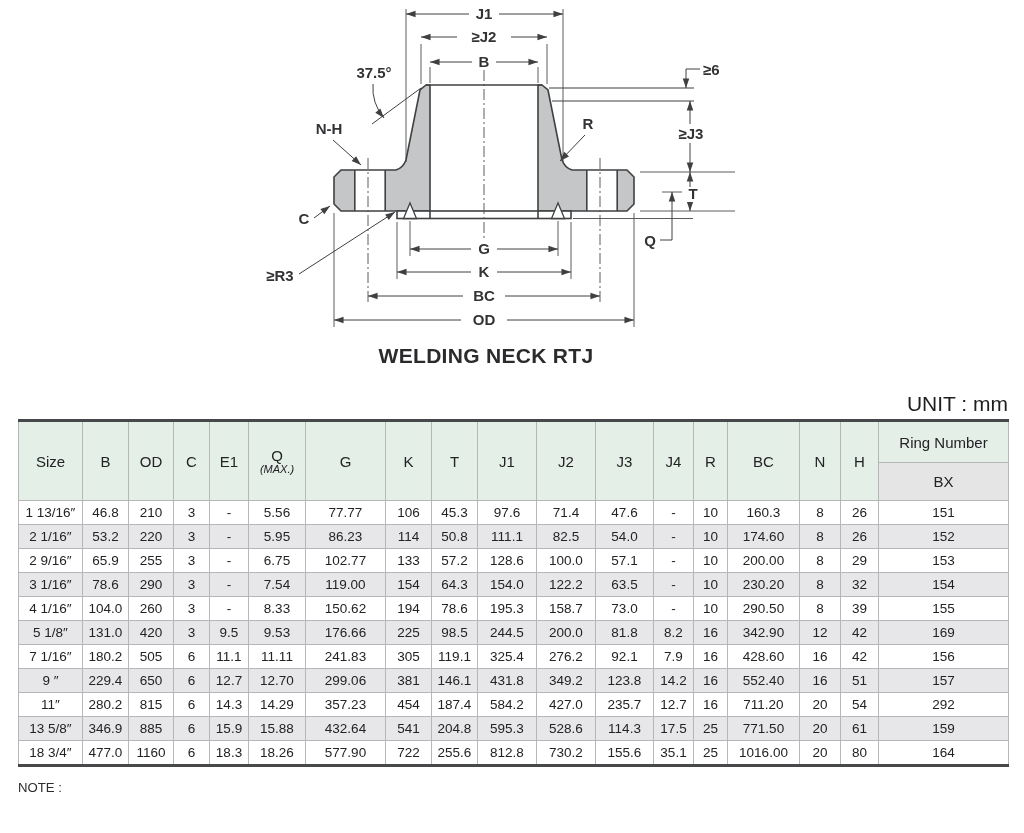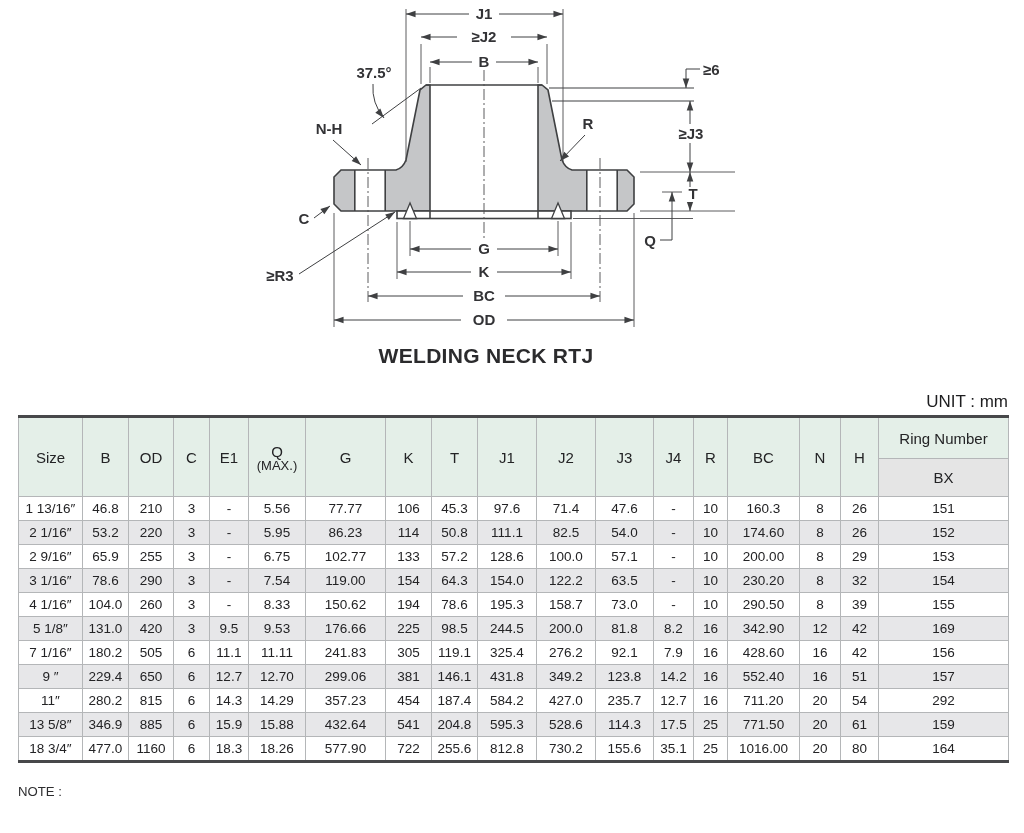--- a/index.html
+++ b/index.html
@@ -5,34 +5,34 @@
   html,body{margin:0;padding:0;}
   body{
     width:1024px;height:833px;background:#ffffff;overflow:hidden;
     font-family:"Liberation Sans",sans-serif;color:#2a2a2c;
   }
   .diagram-wrap{position:relative;width:1024px;height:376px;}
   .diagram-wrap svg{display:block;}
   .dim-label{font:bold 15px "Liberation Sans",sans-serif;fill:#333336;}
   .big-title{font:bold 21px "Liberation Sans",sans-serif;fill:#2b2b2d;letter-spacing:.3px;}
   .unit-label{width:990px;margin:16px 0 3px 18px;text-align:right;
-    font-size:17px;color:#1e1e20;}
+    font-size:21px;color:#1e1e20;}
   table.spec{border-collapse:collapse;table-layout:fixed;width:990px;margin:0 0 0 18px;
     border-top:3px solid #47484a;border-bottom:3px solid #47484a;
     border-left:1px solid #96989a;border-right:1px solid #96989a;}
   table.spec th,table.spec td{border:1px solid #b4b6b8;text-align:center;padding:0;
     overflow:hidden;white-space:nowrap;}
   table.spec thead th{background:#e4efe8;font-weight:normal;font-size:15px;color:#232325;}
   table.spec thead tr:first-child th{height:40px;}
   table.spec thead tr:last-child th{height:37px;}
   table.spec thead th.ring-bx{background:#e5e5e5;}
-  table.spec thead th .sub{font-size:13px;line-height:13px;margin-top:-1px;}
+  table.spec thead th .sub{font-size:11px;line-height:13px;margin-top:-1px;font-style:italic;}
   table.spec tbody td{height:23px;font-size:13.5px;color:#232325;background:#fff;}
   table.spec tbody tr:nth-child(even) td{background:#e7e7e9;}
-  .notes{margin:20px 0 0 18px;font-size:13.2px;line-height:17.5px;color:#2d2d2f;}
+  .notes{margin:12px 0 0 18px;font-size:13.2px;line-height:17.5px;color:#2d2d2f;}
 </style>
 </head>
 <body>
 
 <div class="diagram-wrap">
 <svg width="1024" height="376" viewBox="0 0 1024 376">
   <defs>
     <marker id="arr" viewBox="0 0 10 8" refX="9.5" refY="4" markerWidth="11" markerHeight="8.5" orient="auto-start-reverse">
       <path d="M0.5,0.9 L9.5,4 L0.5,7.1 Z" fill="#3f4042"></path>
     </marker>

